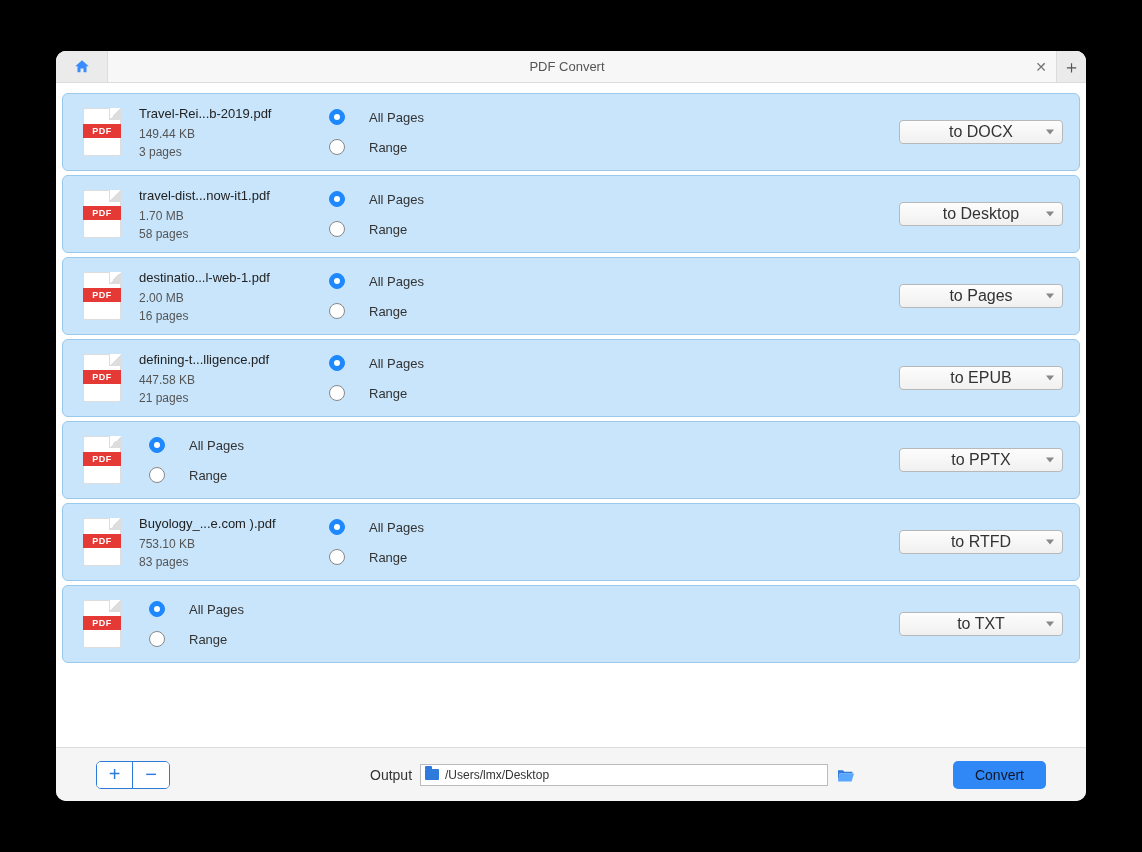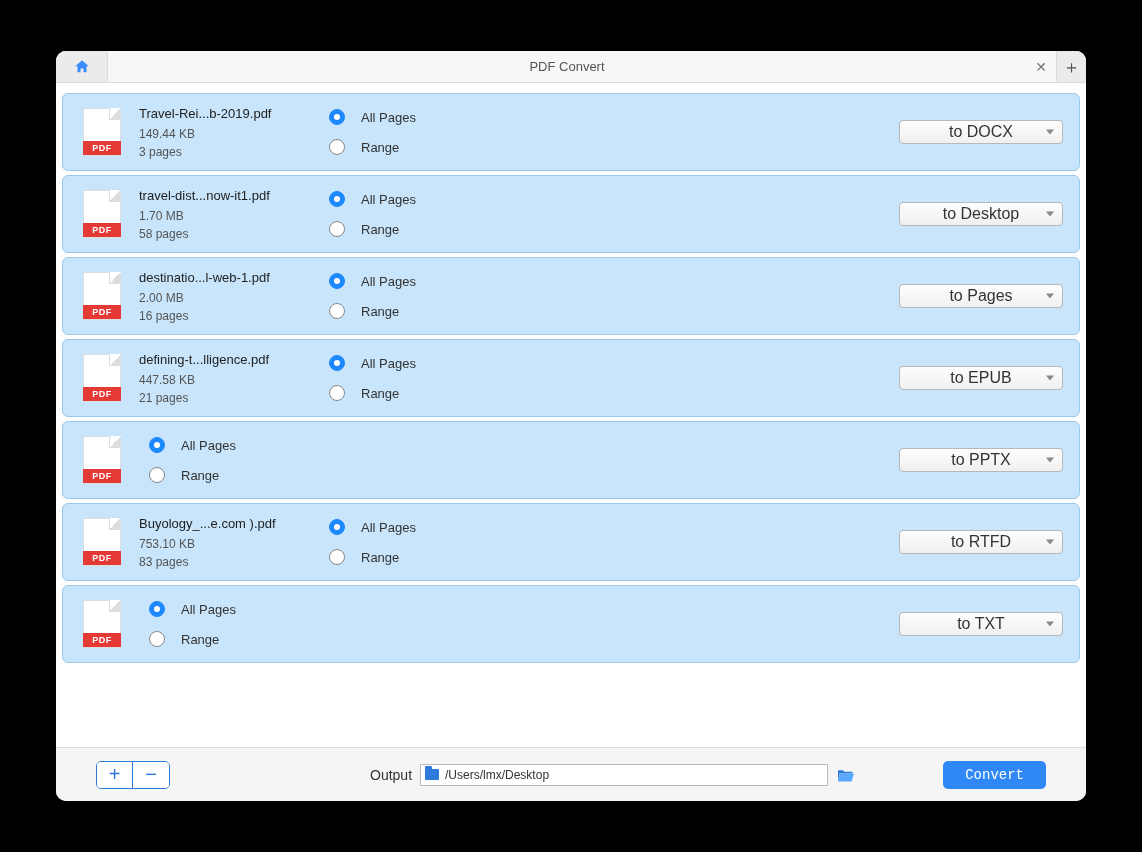--- a/index.html
+++ b/index.html
@@ -93,30 +93,30 @@
   .pdf-icon .page {
     position:absolute; inset:0; background:#fff; border:1px solid #ddd;
     border-radius:2px;
   }
   .pdf-icon .fold {
     position:absolute; top:0; right:0; width:12px; height:12px;
     background:linear-gradient(135deg,#fff 0%,#fff 50%,#ddd 50%,#ddd 100%);
     border-bottom:1px solid #ddd; border-left:1px solid #ddd;
   }
   .pdf-icon .band {
-    position:absolute; left:0; right:0; bottom:1px; height:14px;
+    position:absolute; left:0; right:0; bottom:18px; height:14px;
     background:#e53935; color:#fff; font-size:9px; font-weight:bold;
     display:flex; align-items:center; justify-content:center; letter-spacing:0.5px;
   }
   .fileinfo { width:180px; }
   .fname { font-size:13px; color:#222; margin-bottom:6px; white-space:nowrap; overflow:hidden; text-overflow:ellipsis;}
   .fsize { font-size:12px; color:#555; margin-bottom:4px;}
   .fpages { font-size:12px; color:#555;}
   .radios { display:flex; flex-direction:column; gap:14px; margin-left:10px;}
-  .radio { display:flex; align-items:center; gap:16px; font-size:13px; color:#333; cursor:pointer;}
+  .radio { display:flex; align-items:center; gap:24px; font-size:13px; color:#333; cursor:pointer;}
   .rcircle {
     width:16px; height:16px; border-radius:50%; border:1px solid #888; background:#fff;
     display:flex; align-items:center; justify-content:center;
   }
   .rcircle.checked { border-color:#1e88ff; background:#1e88ff;}
   .rcircle.checked::after { content:""; width:6px; height:6px; background:#fff; border-radius:50%;}
   .spacer { flex:1; }
   .format-select {
     width:164px; height:24px; background:linear-gradient(#fdfdfd,#f0f0f0);
     border:1px solid #b8b8b8; border-radius:4px; font-size:16px; color:#333;
@@ -147,22 +147,22 @@
     height:22px; width:408px; padding:0 4px; gap:6px;
   }
   .folder-mini { width:14px; height:11px; background:#2f7bdc; border-radius:1px; position:relative;}
   .folder-mini::before{content:"";position:absolute;top:-3px;left:0;width:7px;height:3px;background:#2f7bdc;border-radius:1px 1px 0 0;}
   .output-path { font-size:12px; color:#333; }
   .open-folder {
     margin-left:8px; cursor:pointer;
   }
   .open-folder svg{display:block;}
   .convert-btn {
-    margin-left:auto; background:#2f88f5; color:#ffffff; border:none;
-    padding:6px 22px; border-radius:5px; font-size:14px; cursor:pointer;font-family:Liberation Mono, monospace;
+    margin-left:auto; background:#2f88f5; color:#0f172a; border:none;
+    padding:6px 22px; border-radius:5px; font-size:14px; cursor:pointer;
   }
 </style>
 </head>
 <body>
 
 <div class="window">
 
 
   <div class="toolbar">
     <div class="home-btn">

